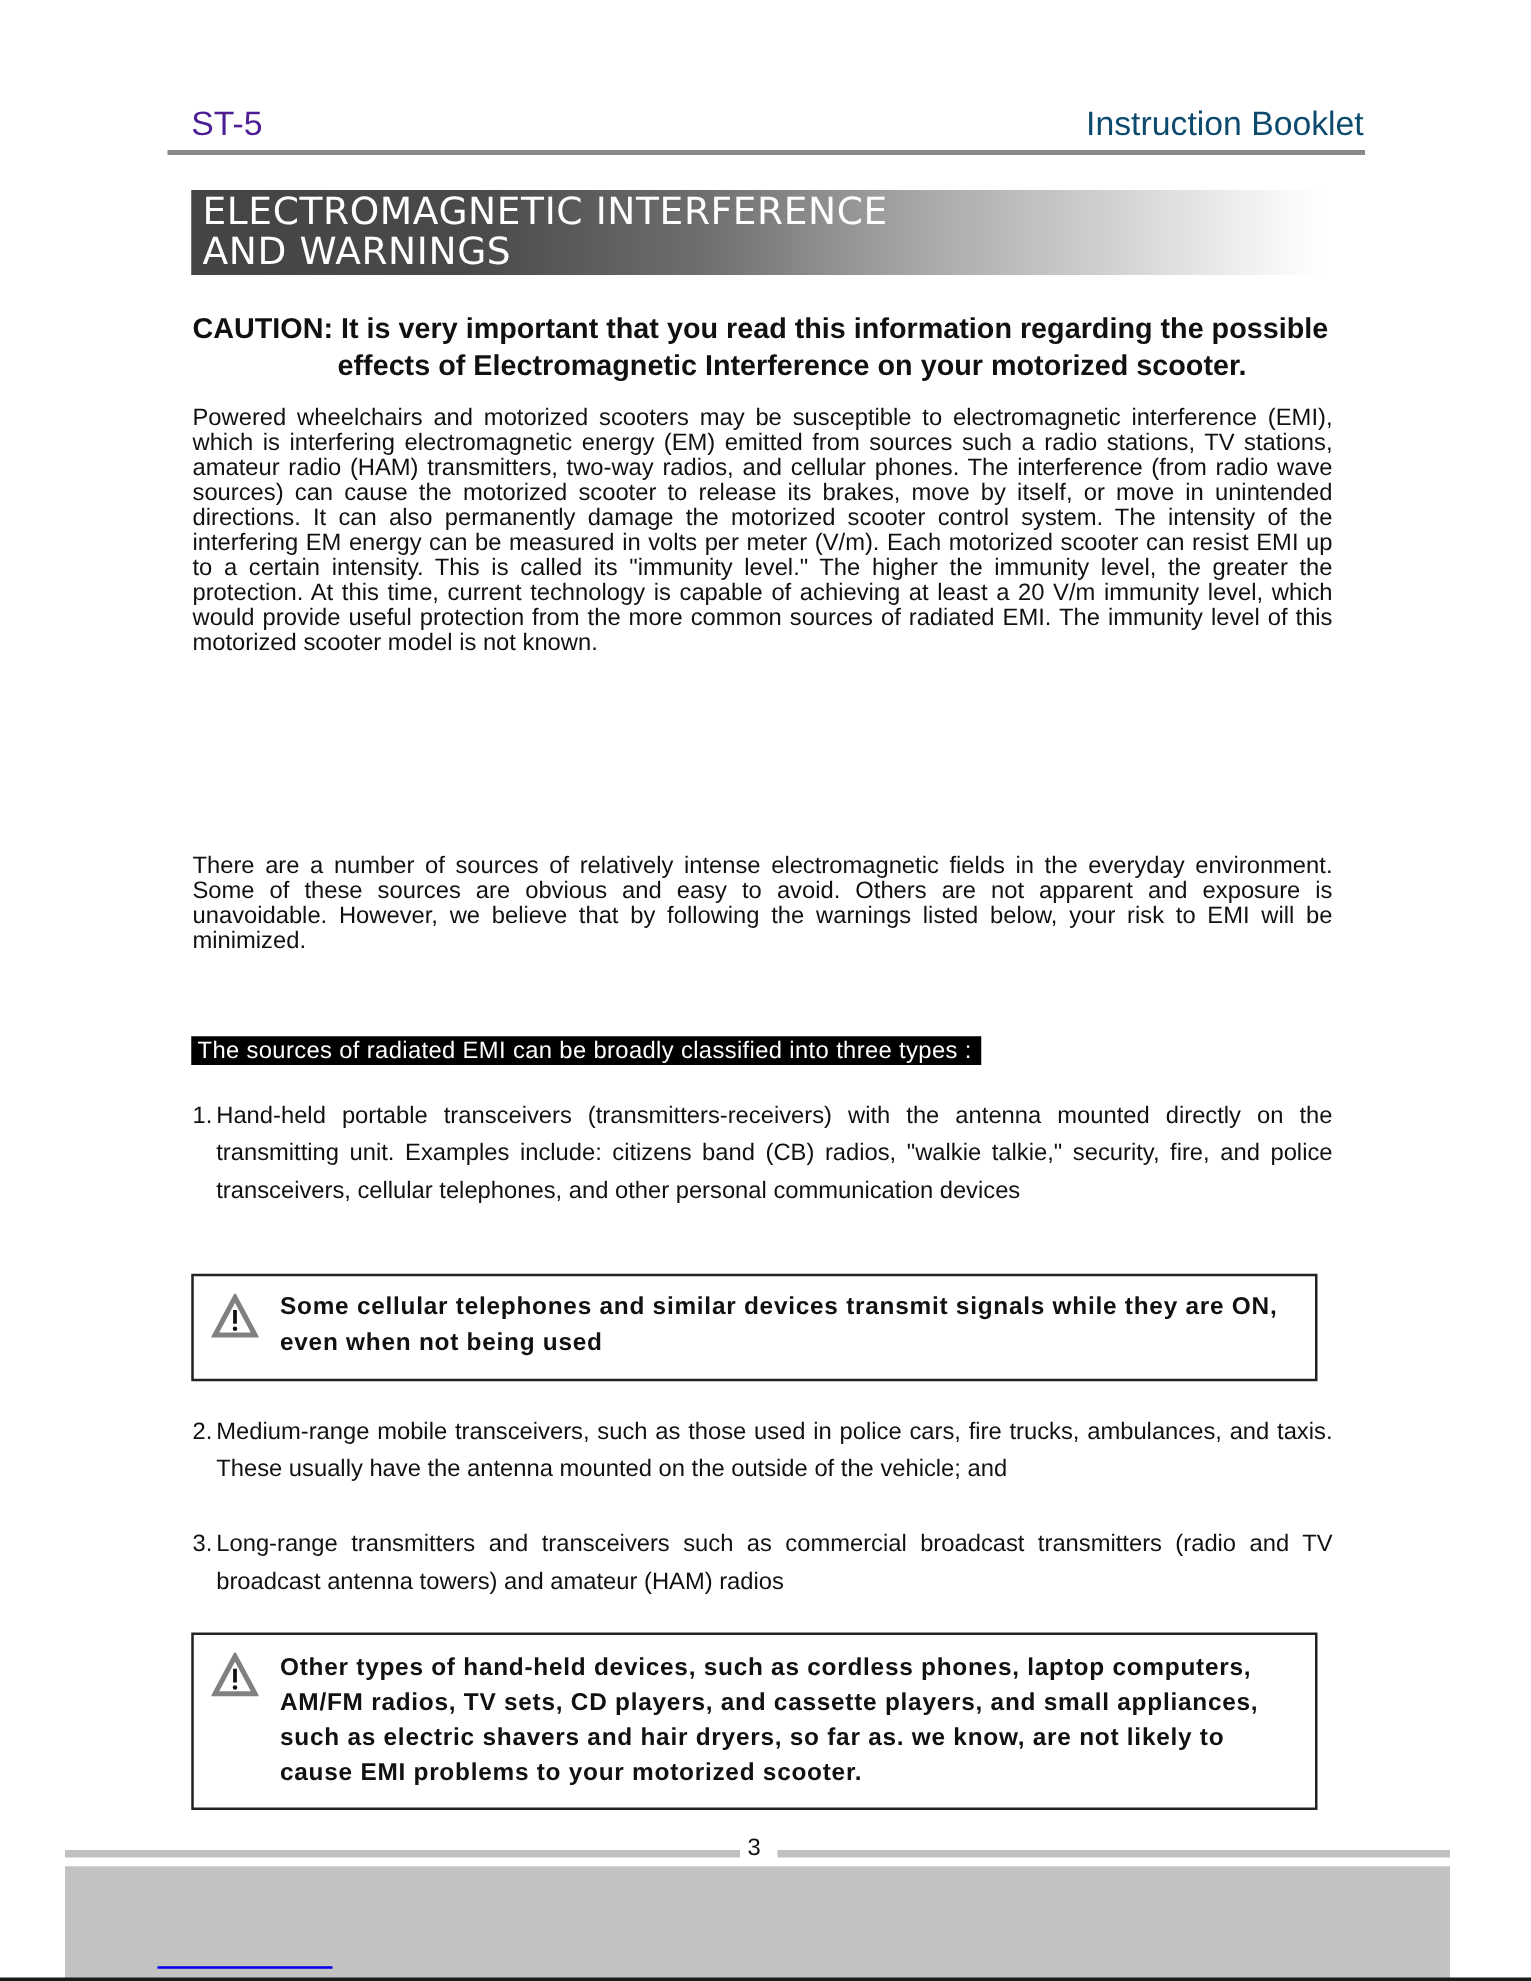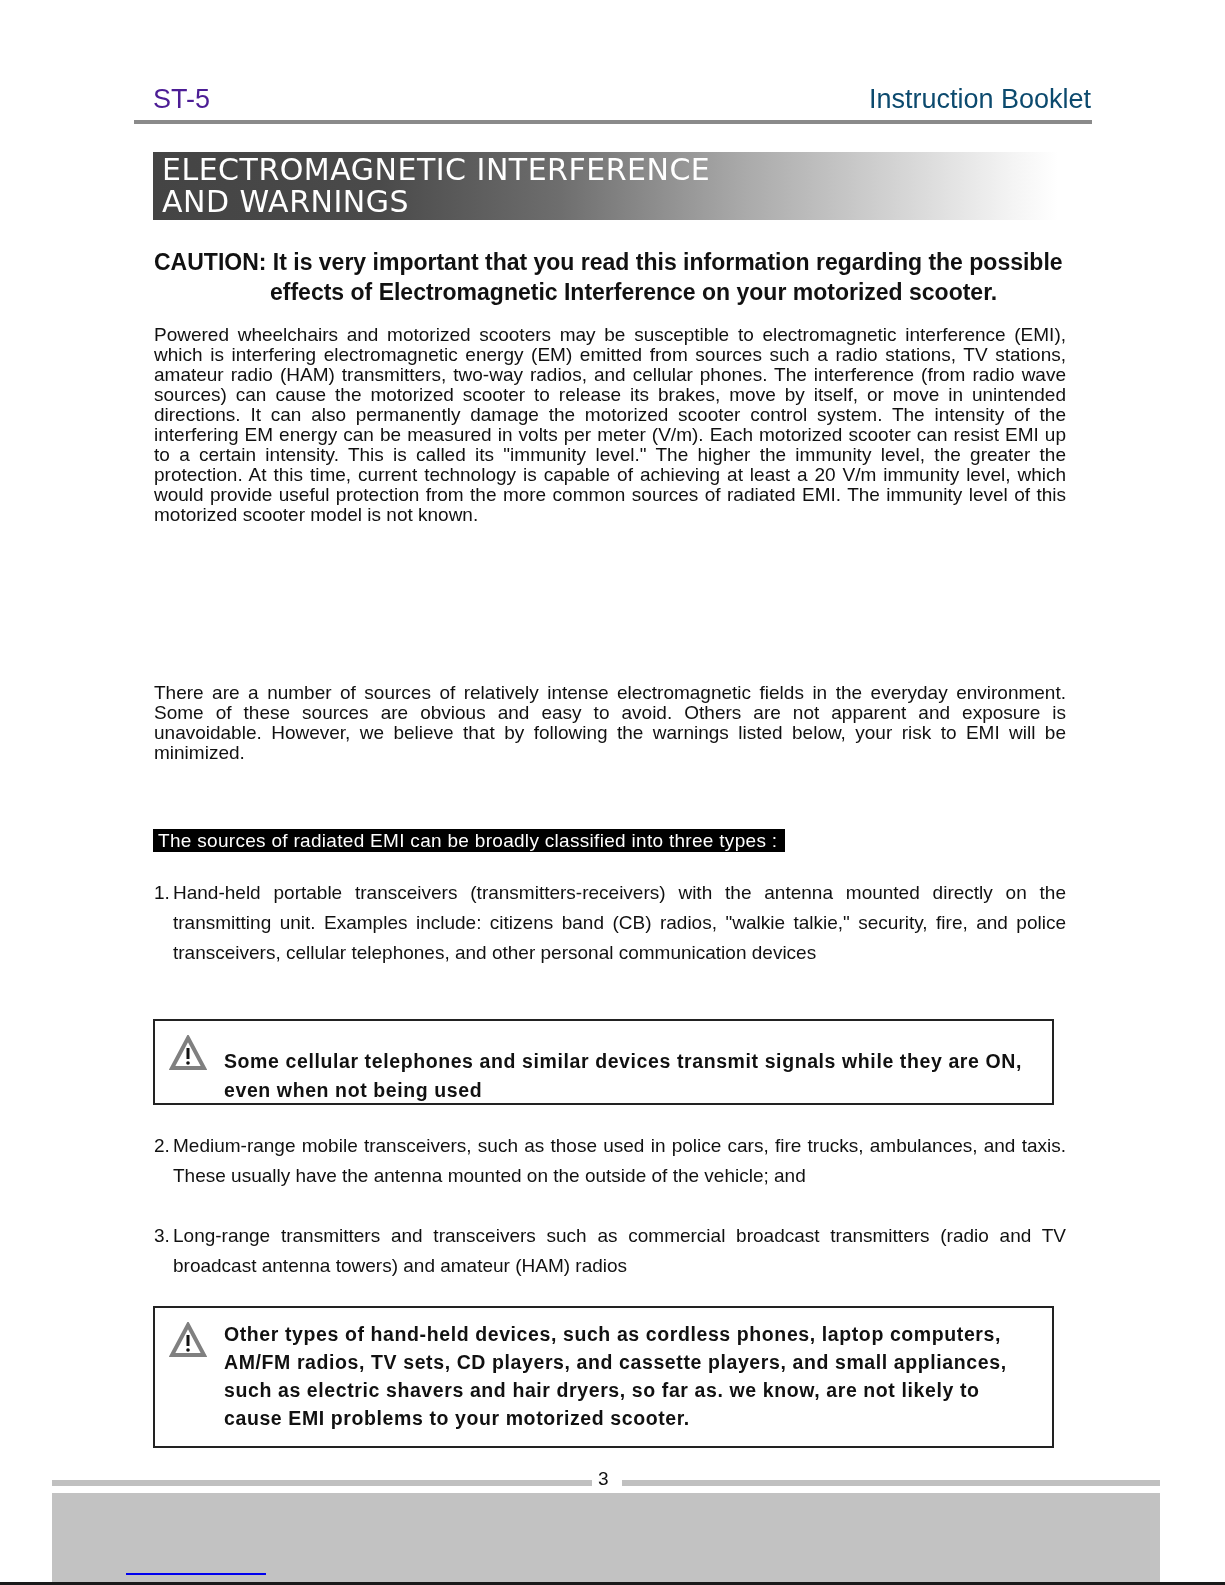--- a/index.html
+++ b/index.html
@@ -39,21 +39,21 @@
   .li2 { top: 1131px; }
   .li3 { top: 1221px; }
 
   .warn-box { position: absolute; left: 153px; width: 897px; border: 2px solid #222; background: #fff; }
   .wb1 { top: 1019px; height: 82px; }
   .wb2 { top: 1306px; height: 138px; }
   .warn-box .icon { position: absolute; left: 14px; width: 38px; height: 36px; }
   .wb1 .icon { top: 14px; }
   .wb2 .icon { top: 14px; }
   .warn-box .wtext { position: absolute; left: 69px; right: 20px; font-size: 19.5px; font-weight: bold; line-height: 29px; letter-spacing: 0.6px; }
-  .wb1 .wtext { top: 26px; }
+  .wb1 .wtext { top: 10px; }
   .wb2 .wtext { top: 12px; line-height: 28px; }
 
   .footer-rule-l { position: absolute; left: 52px; top: 1480px; width: 540px; height: 6px; background: #c0c0c0; }
   .footer-rule-r { position: absolute; left: 622px; top: 1480px; width: 538px; height: 6px; background: #c0c0c0; }
   .page-num { position: absolute; left: 598px; top: 1468px; font-size: 19px; color: #111; }
   .footer-band { position: absolute; left: 52px; top: 1493px; width: 1108px; height: 92px; background: #c2c2c2; }
   .footer-link { position: absolute; left: 126px; top: 1573px; width: 140px; height: 2px; background: #0000ee; }
   .edge-strip { position: absolute; left: 0; top: 1582px; width: 1225px; height: 3px; background: #1a1a1a; }
 </style>
 </head>

